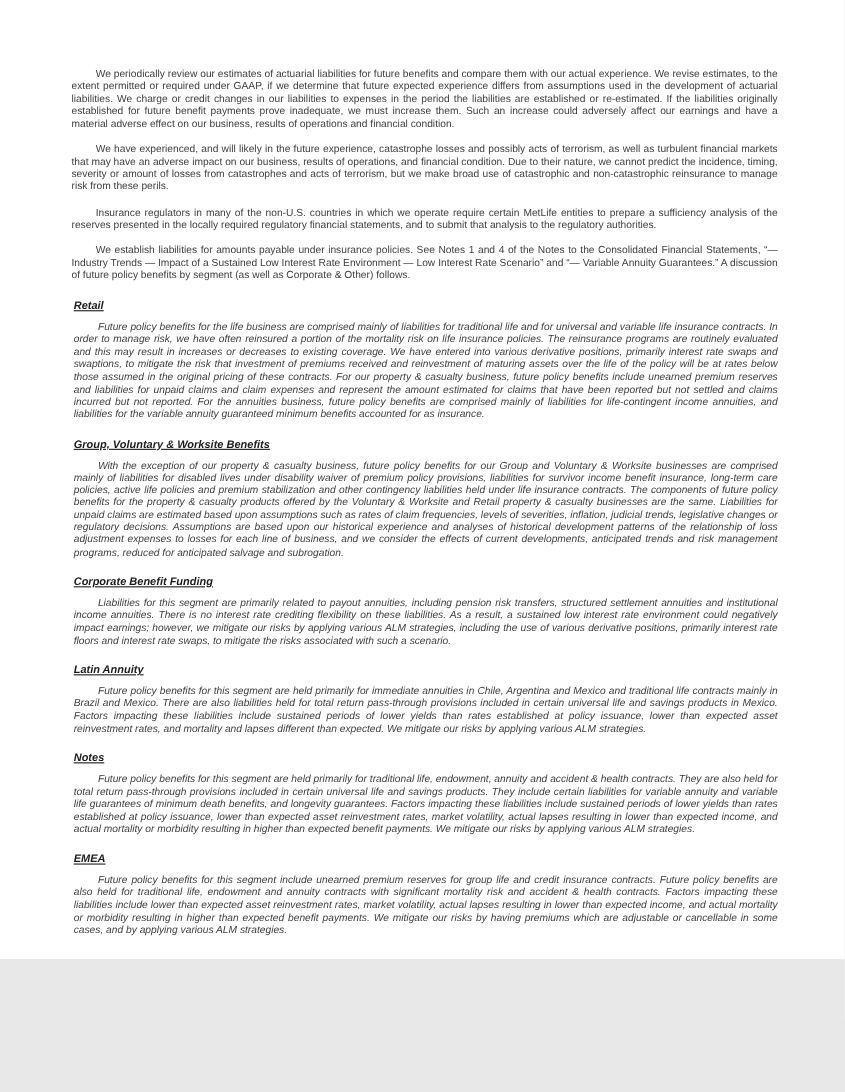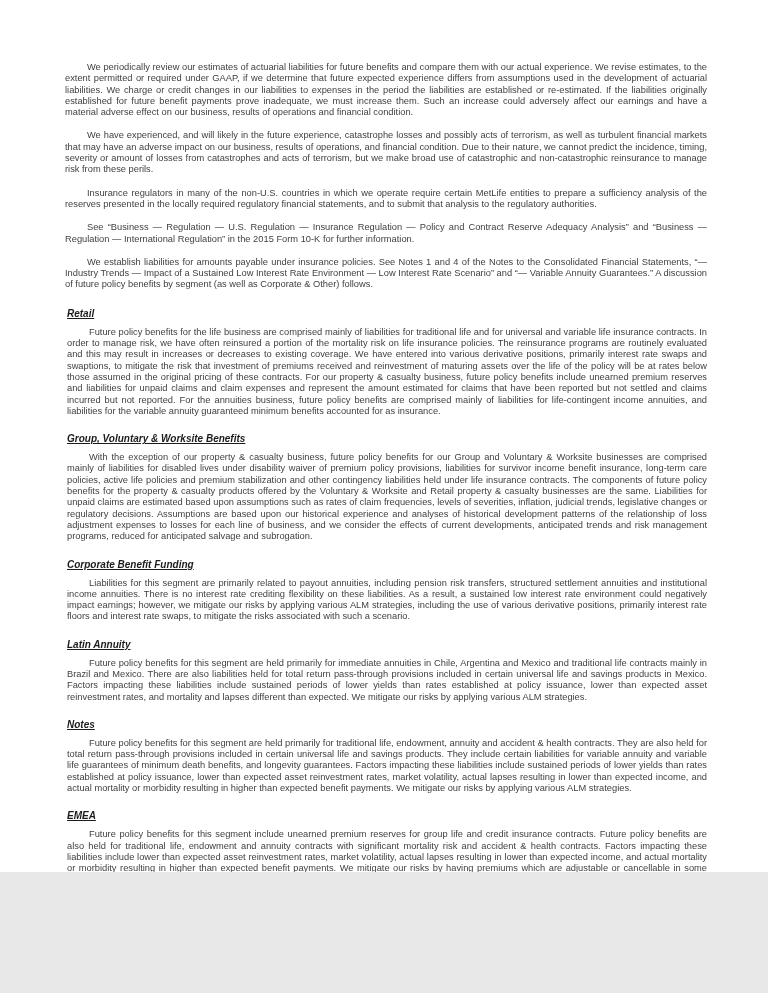--- a/index.html
+++ b/index.html
@@ -38,21 +38,21 @@
   .section { margin-left: 2px; }
   h3.sub-heading {
     display: inline-block;
     font-size: 10px;
     font-weight: bold;
     font-style: italic;
     text-decoration: underline;
     color: #1c1c1c;
     margin: 0 0 8px 0;
   }
-  .section p.body { margin-bottom: 11px; }
+  .section p.body { margin-bottom: 11px; font-style: italic; }
   .footer {
     position: absolute;
     left: 65px;
     width: 642px;
     top: 917px;
     display: flex;
     justify-content: flex-start;
     align-items: baseline;
     gap: 48px;
   }
@@ -68,21 +68,20 @@
 </style>
 </head>
 <body>
 
 <div class="page">
   <div class="content">
 
     <p class="body">We periodically review our estimates of actuarial liabilities for future benefits and compare them with our actual experience. We revise estimates, to the extent permitted or required under GAAP, if we determine that future expected experience differs from assumptions used in the development of actuarial liabilities. We charge or credit changes in our liabilities to expenses in the period the liabilities are established or re-estimated. If the liabilities originally established for future benefit payments prove inadequate, we must increase them. Such an increase could adversely affect our earnings and have a material adverse effect on our business, results of operations and financial condition.</p>
     <p class="body">We have experienced, and will likely in the future experience, catastrophe losses and possibly acts of terrorism, as well as turbulent financial markets that may have an adverse impact on our business, results of operations, and financial condition. Due to their nature, we cannot predict the incidence, timing, severity or amount of losses from catastrophes and acts of terrorism, but we make broad use of catastrophic and non-catastrophic reinsurance to manage risk from these perils.</p>
     <p class="body">Insurance regulators in many of the non-U.S. countries in which we operate require certain MetLife entities to prepare a sufficiency analysis of the reserves presented in the locally required regulatory financial statements, and to submit that analysis to the regulatory authorities.</p>
-    <p class="body">See “Business — Regulation — U.S. Regulation — Insurance Regulation — Policy and Contract Reserve Adequacy Analysis” and “Business — Regulation — International Regulation” in the 2015 Form 10-K for further information.</p>
 
     <p class="body">We establish liabilities for amounts payable under insurance policies. See Notes 1 and 4 of the Notes to the Consolidated Financial Statements, “— Industry Trends — Impact of a Sustained Low Interest Rate Environment — Low Interest Rate Scenario” and “— Variable Annuity Guarantees.” A discussion of future policy benefits by segment (as well as Corporate &amp; Other) follows.</p>
 
     <div class="section">
       <h3 class="sub-heading">Retail</h3>
       <p class="body">Future policy benefits for the life business are comprised mainly of liabilities for traditional life and for universal and variable life insurance contracts. In order to manage risk, we have often reinsured a portion of the mortality risk on life insurance policies. The reinsurance programs are routinely evaluated and this may result in increases or decreases to existing coverage. We have entered into various derivative positions, primarily interest rate swaps and swaptions, to mitigate the risk that investment of premiums received and reinvestment of maturing assets over the life of the policy will be at rates below those assumed in the original pricing of these contracts. For our property &amp; casualty business, future policy benefits include unearned premium reserves and liabilities for unpaid claims and claim expenses and represent the amount estimated for claims that have been reported but not settled and claims incurred but not reported. For the annuities business, future policy benefits are comprised mainly of liabilities for life-contingent income annuities, and liabilities for the variable annuity guaranteed minimum benefits accounted for as insurance.</p>
     </div>
 
     <div class="section">
       <h3 class="sub-heading">Group, Voluntary &amp; Worksite Benefits</h3>

